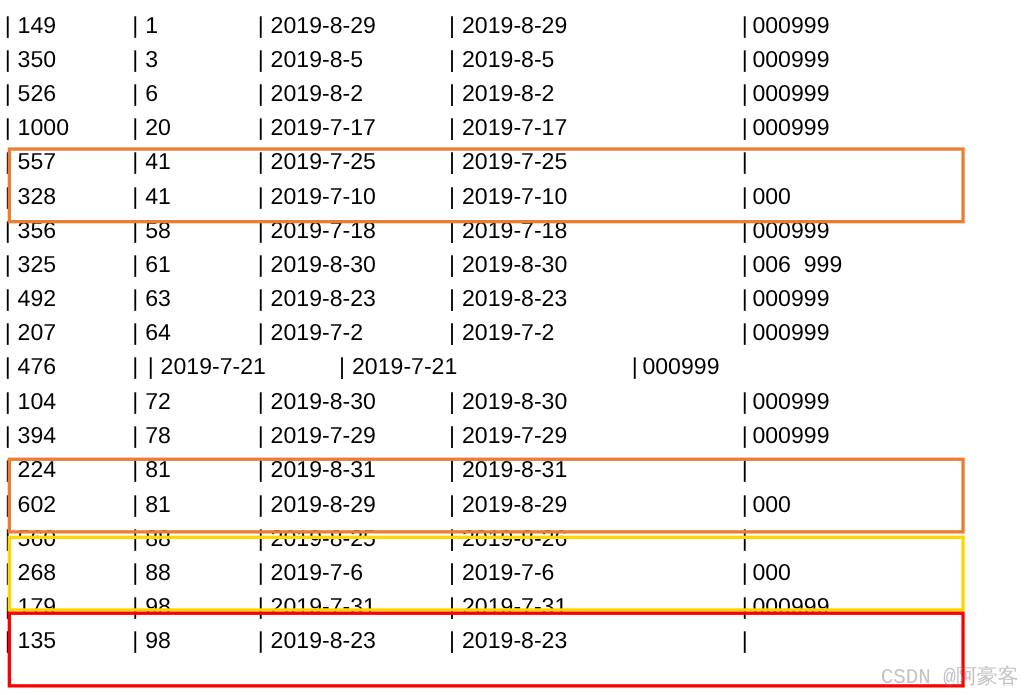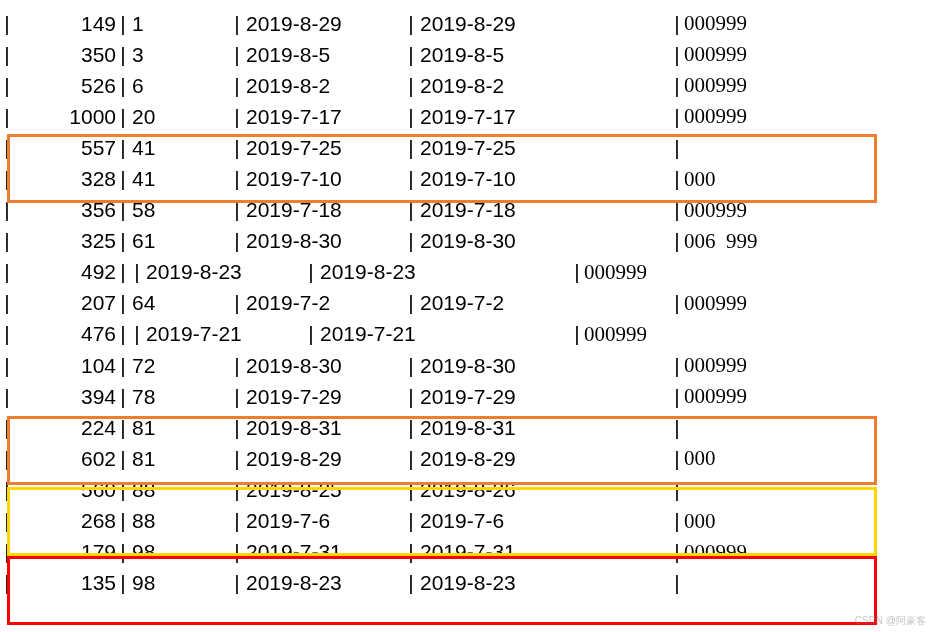--- a/index.html
+++ b/index.html
@@ -24,60 +24,60 @@
       display: flex;
       height: 31.1px;
       align-items: center;
       white-space: pre;
     }
     .pipe {
       display: inline-block;
       width: 14px;
       text-align: center;
     }
-    .c1 { width: 102px; padding-left: 2px; text-align: right; }
+    .c1 { width: 102px; padding-left: 2px; }
     .c2 { width: 100px; padding-left: 2px; }
     .c3 { width: 160px; padding-left: 2px; }
     .c4 { width: 252px; padding-left: 2px; }
-    .c5 { width: 240px; padding-left: 0px; font-family: Liberation Serif, serif; }
+    .c5 { width: 240px; padding-left: 0px; }
     .box {
       position: absolute;
       border-width: 3px;
       border-style: solid;
       left: 7px;
       width: 870px;
       pointer-events: none;
     }
     .box-orange1 { border-color: #ED7D31; top: 134px; height: 69px; }
     .box-orange2 { border-color: #ED7D31; top: 416px; height: 69px; }
     .box-yellow  { border-color: #FFD700; top: 487px; height: 69px; }
     .box-red     { border-color: #FF0000; top: 556px; height: 69px; }
     .watermark {
       position: absolute;
       right: 6px;
       bottom: 4px;
-      font-size: 10px;
+      font-size: 19px;
       color: rgba(120,120,120,0.45);
-      font-family: Liberation Sans, sans-serif;
+      font-family: Liberation Mono, monospace;
       margin-left: 48px;
     }
   </style>
 </head>
 <body>
 
 <div class="table" id="tbl">
     <div class="row"><span class="pipe">|</span><span class="c1">149</span><span class="pipe">|</span><span class="c2">1</span><span class="pipe">|</span><span class="c3">2019-8-29</span><span class="pipe">|</span><span class="c4">2019-8-29</span><span class="pipe">|</span><span class="c5">000999</span></div>
     <div class="row"><span class="pipe">|</span><span class="c1">350</span><span class="pipe">|</span><span class="c2">3</span><span class="pipe">|</span><span class="c3">2019-8-5</span><span class="pipe">|</span><span class="c4">2019-8-5</span><span class="pipe">|</span><span class="c5">000999</span></div>
     <div class="row"><span class="pipe">|</span><span class="c1">526</span><span class="pipe">|</span><span class="c2">6</span><span class="pipe">|</span><span class="c3">2019-8-2</span><span class="pipe">|</span><span class="c4">2019-8-2</span><span class="pipe">|</span><span class="c5">000999</span></div>
     <div class="row"><span class="pipe">|</span><span class="c1">1000</span><span class="pipe">|</span><span class="c2">20</span><span class="pipe">|</span><span class="c3">2019-7-17</span><span class="pipe">|</span><span class="c4">2019-7-17</span><span class="pipe">|</span><span class="c5">000999</span></div>
     <div class="row"><span class="pipe">|</span><span class="c1">557</span><span class="pipe">|</span><span class="c2">41</span><span class="pipe">|</span><span class="c3">2019-7-25</span><span class="pipe">|</span><span class="c4">2019-7-25</span><span class="pipe">|</span><span class="c5"></span></div>
     <div class="row"><span class="pipe">|</span><span class="c1">328</span><span class="pipe">|</span><span class="c2">41</span><span class="pipe">|</span><span class="c3">2019-7-10</span><span class="pipe">|</span><span class="c4">2019-7-10</span><span class="pipe">|</span><span class="c5">000</span></div>
     <div class="row"><span class="pipe">|</span><span class="c1">356</span><span class="pipe">|</span><span class="c2">58</span><span class="pipe">|</span><span class="c3">2019-7-18</span><span class="pipe">|</span><span class="c4">2019-7-18</span><span class="pipe">|</span><span class="c5">000999</span></div>
     <div class="row"><span class="pipe">|</span><span class="c1">325</span><span class="pipe">|</span><span class="c2">61</span><span class="pipe">|</span><span class="c3">2019-8-30</span><span class="pipe">|</span><span class="c4">2019-8-30</span><span class="pipe">|</span><span class="c5">006  999</span></div>
-    <div class="row"><span class="pipe">|</span><span class="c1">492</span><span class="pipe">|</span><span class="pipe">|</span><span class="c3">2019-8-23</span><span class="pipe">|</span><span class="c4">2019-8-23</span><span class="pipe">|</span><span class="c5">000999</span></div>
+    <div class="row"><span class="pipe">|</span><span class="c1">492</span><span class="pipe">|</span><span class="c2">63</span><span class="pipe">|</span><span class="c3">2019-8-23</span><span class="pipe">|</span><span class="c4">2019-8-23</span><span class="pipe">|</span><span class="c5">000999</span></div>
     <div class="row"><span class="pipe">|</span><span class="c1">207</span><span class="pipe">|</span><span class="c2">64</span><span class="pipe">|</span><span class="c3">2019-7-2</span><span class="pipe">|</span><span class="c4">2019-7-2</span><span class="pipe">|</span><span class="c5">000999</span></div>
     <div class="row"><span class="pipe">|</span><span class="c1">476</span><span class="pipe">|</span><span class="pipe">|</span><span class="c3">2019-7-21</span><span class="pipe">|</span><span class="c4">2019-7-21</span><span class="pipe">|</span><span class="c5">000999</span></div>
     <div class="row"><span class="pipe">|</span><span class="c1">104</span><span class="pipe">|</span><span class="c2">72</span><span class="pipe">|</span><span class="c3">2019-8-30</span><span class="pipe">|</span><span class="c4">2019-8-30</span><span class="pipe">|</span><span class="c5">000999</span></div>
     <div class="row"><span class="pipe">|</span><span class="c1">394</span><span class="pipe">|</span><span class="c2">78</span><span class="pipe">|</span><span class="c3">2019-7-29</span><span class="pipe">|</span><span class="c4">2019-7-29</span><span class="pipe">|</span><span class="c5">000999</span></div>
     <div class="row"><span class="pipe">|</span><span class="c1">224</span><span class="pipe">|</span><span class="c2">81</span><span class="pipe">|</span><span class="c3">2019-8-31</span><span class="pipe">|</span><span class="c4">2019-8-31</span><span class="pipe">|</span><span class="c5"></span></div>
     <div class="row"><span class="pipe">|</span><span class="c1">602</span><span class="pipe">|</span><span class="c2">81</span><span class="pipe">|</span><span class="c3">2019-8-29</span><span class="pipe">|</span><span class="c4">2019-8-29</span><span class="pipe">|</span><span class="c5">000</span></div>
     <div class="row"><span class="pipe">|</span><span class="c1">560</span><span class="pipe">|</span><span class="c2">88</span><span class="pipe">|</span><span class="c3">2019-8-25</span><span class="pipe">|</span><span class="c4">2019-8-26</span><span class="pipe">|</span><span class="c5"></span></div>
     <div class="row"><span class="pipe">|</span><span class="c1">268</span><span class="pipe">|</span><span class="c2">88</span><span class="pipe">|</span><span class="c3">2019-7-6</span><span class="pipe">|</span><span class="c4">2019-7-6</span><span class="pipe">|</span><span class="c5">000</span></div>
     <div class="row"><span class="pipe">|</span><span class="c1">179</span><span class="pipe">|</span><span class="c2">98</span><span class="pipe">|</span><span class="c3">2019-7-31</span><span class="pipe">|</span><span class="c4">2019-7-31</span><span class="pipe">|</span><span class="c5">000999</span></div>
     <div class="row"><span class="pipe">|</span><span class="c1">135</span><span class="pipe">|</span><span class="c2">98</span><span class="pipe">|</span><span class="c3">2019-8-23</span><span class="pipe">|</span><span class="c4">2019-8-23</span><span class="pipe">|</span><span class="c5"></span></div>

